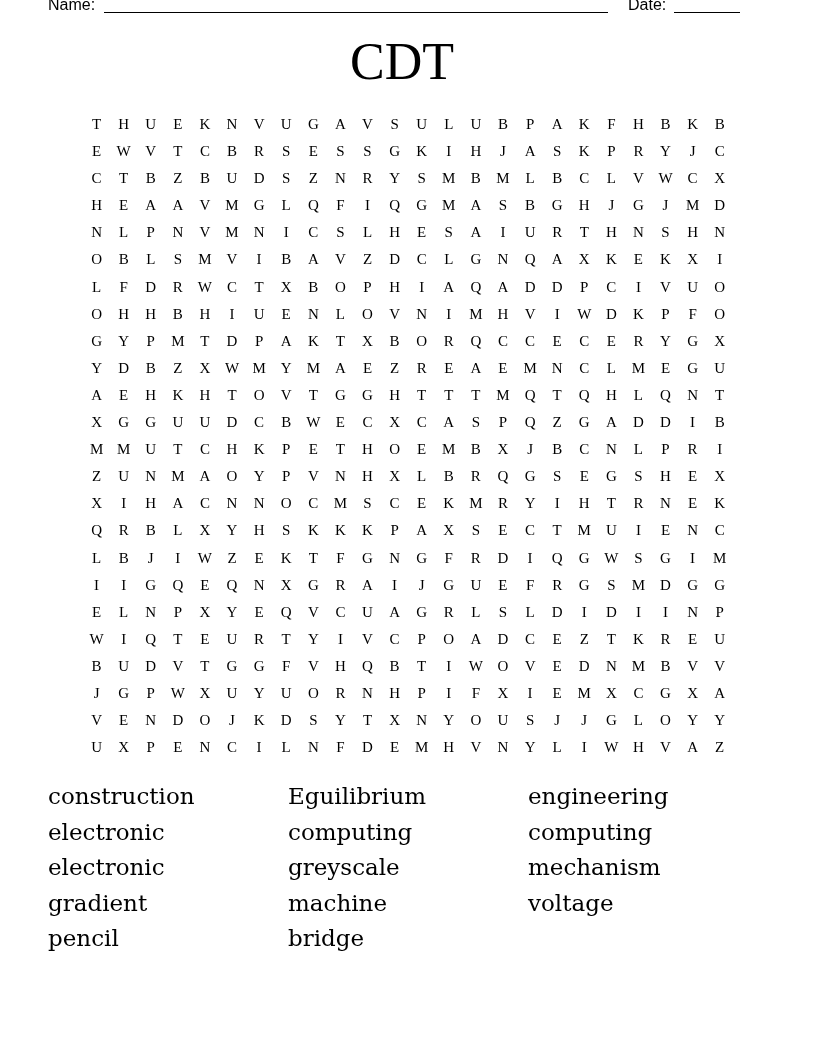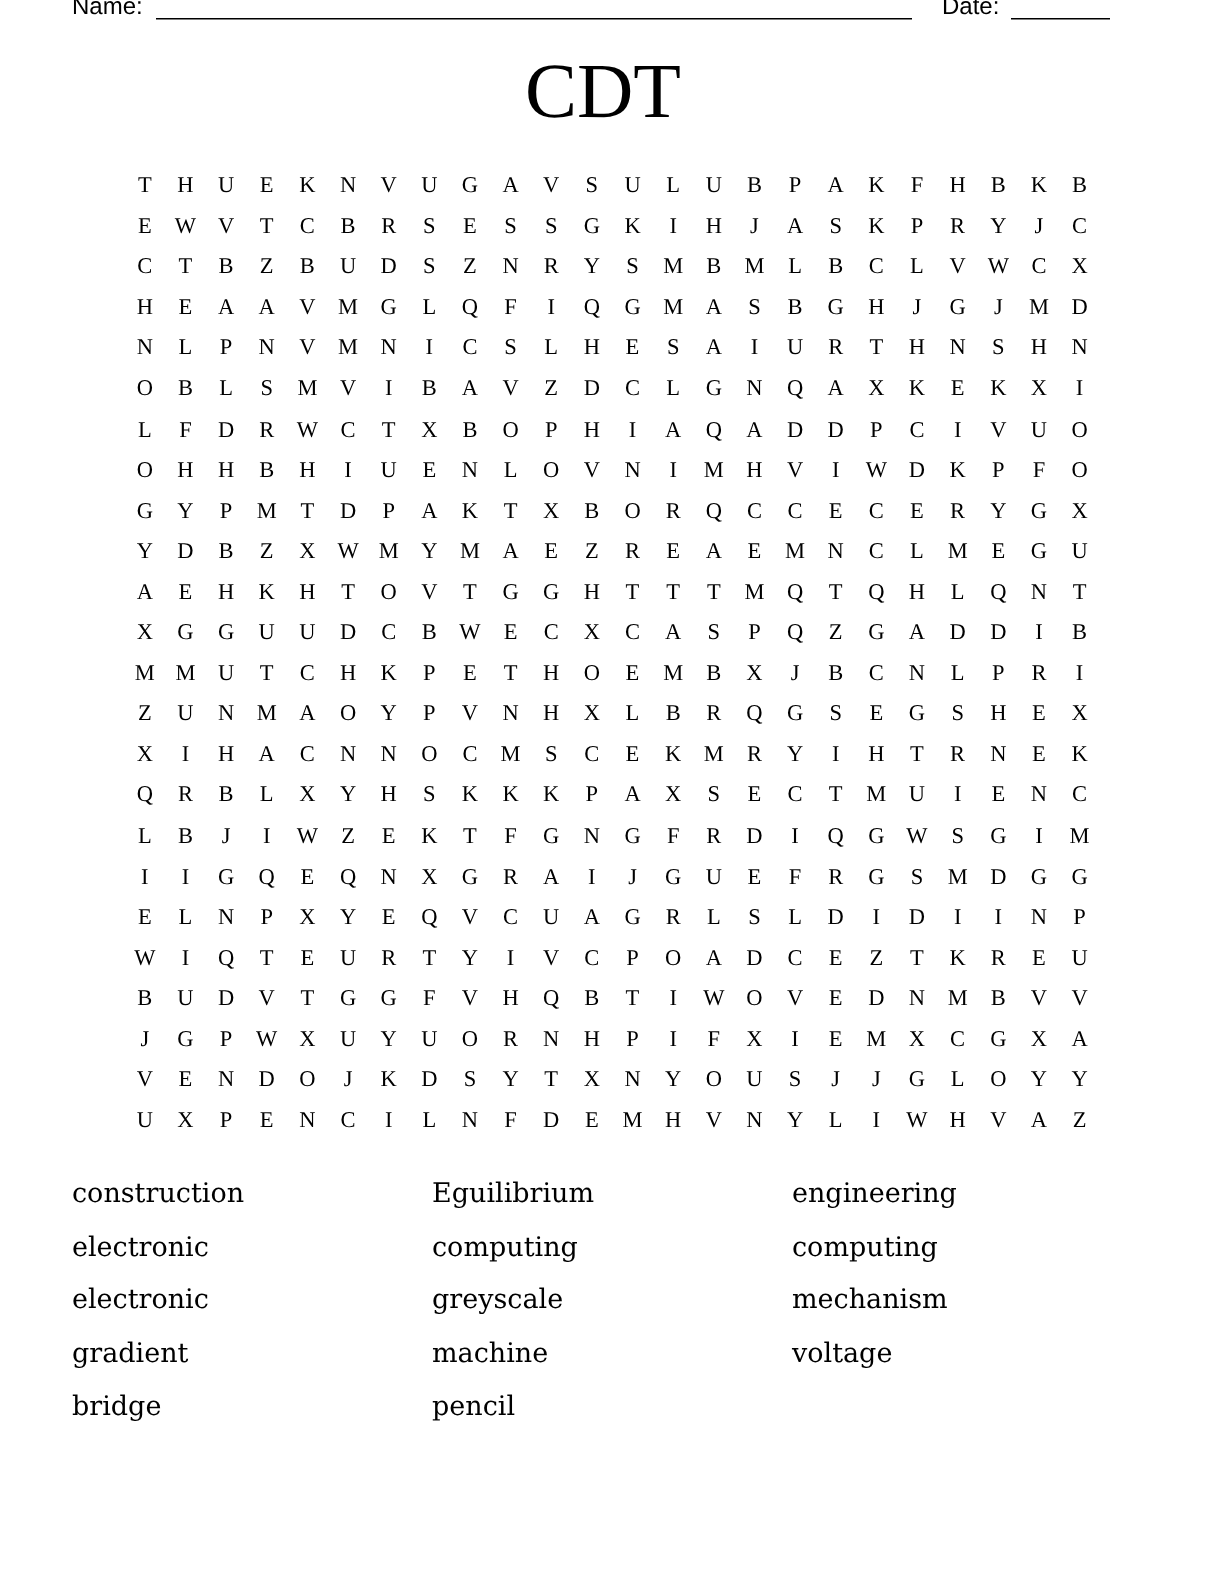--- a/index.html
+++ b/index.html
@@ -11,21 +11,21 @@
     .date-label { position: absolute; left: 580px; top: 0; }
     .date-line { position: absolute; left: 626px; top: 16px; width: 66px; border-bottom: 1px solid #000; }
     .title { position: absolute; top: 32px; left: 0; width: 804px; text-align: center;
       font-family: "Liberation Serif", "DejaVu Serif", serif; font-size: 52px; line-height: 60px; }
     .grid { position: absolute; top: 111px; left: 83px; }
     .row { display: flex; height: 27.1px; }
     .cell { width: 27.1px; text-align: center; font-family: "Liberation Serif", "DejaVu Serif", serif;
       font-size: 15px; line-height: 27px; }
     .words { position: absolute; top: 780px; left: 48px; width: 720px; display: grid;
       grid-template-columns: 240px 240px 240px; grid-auto-rows: 35.5px;
-      font-family: "DejaVu Serif", "Liberation Serif", serif; font-size: 18px; line-height: 32px; }
+      font-family: "DejaVu Serif", "Liberation Serif", serif; font-size: 23px; line-height: 32px; }
   </style>
 </head>
 <body>
 
 <div class="header">
   <span class="name-label">Name:</span>
   <span class="name-line"></span>
   <span class="date-label">Date:</span>
   <span class="date-line"></span>
 </div>
@@ -665,15 +665,15 @@
     <span>engineering</span>
     <span>electronic</span>
     <span>computing</span>
     <span>computing</span>
     <span>electronic</span>
     <span>greyscale</span>
     <span>mechanism</span>
     <span>gradient</span>
     <span>machine</span>
     <span>voltage</span>
+    <span>pencil</span>
     <span>bridge</span>
-    <span>pencil</span>
   </div>
 
 </body></html>

